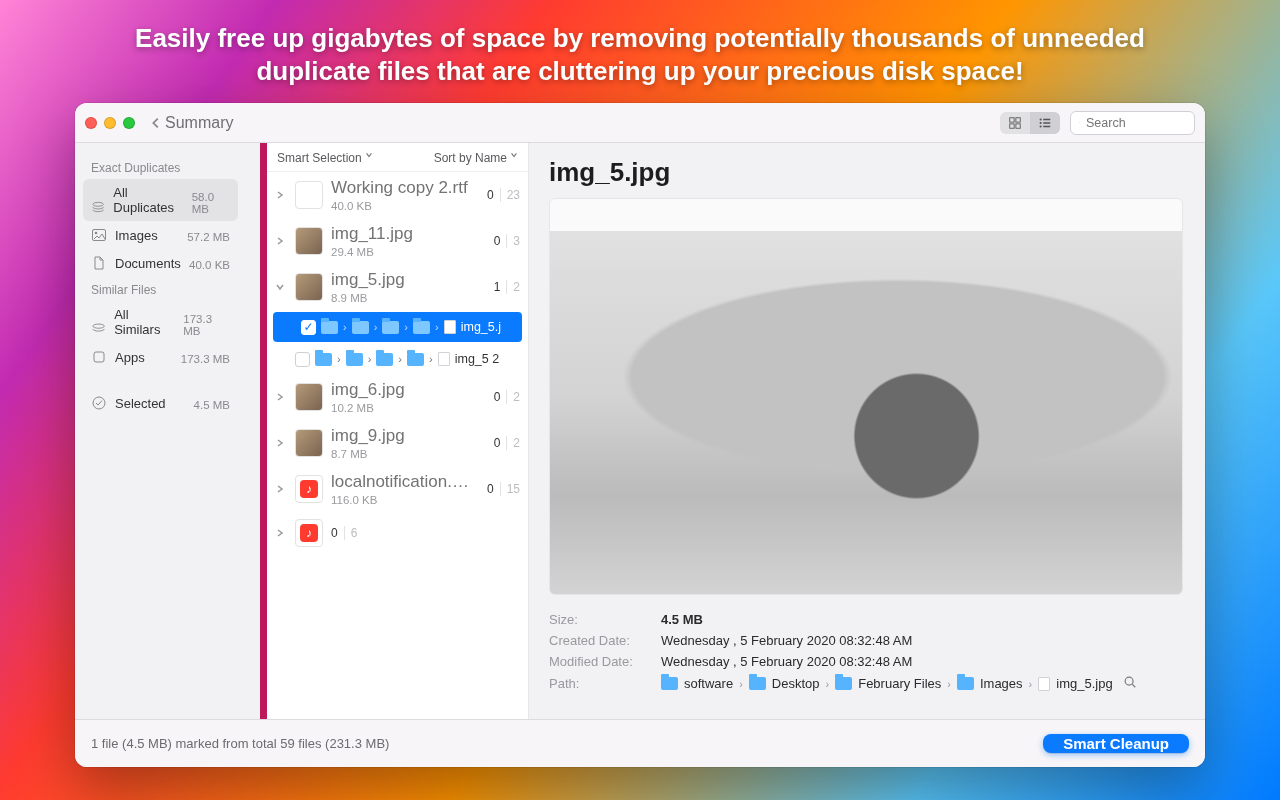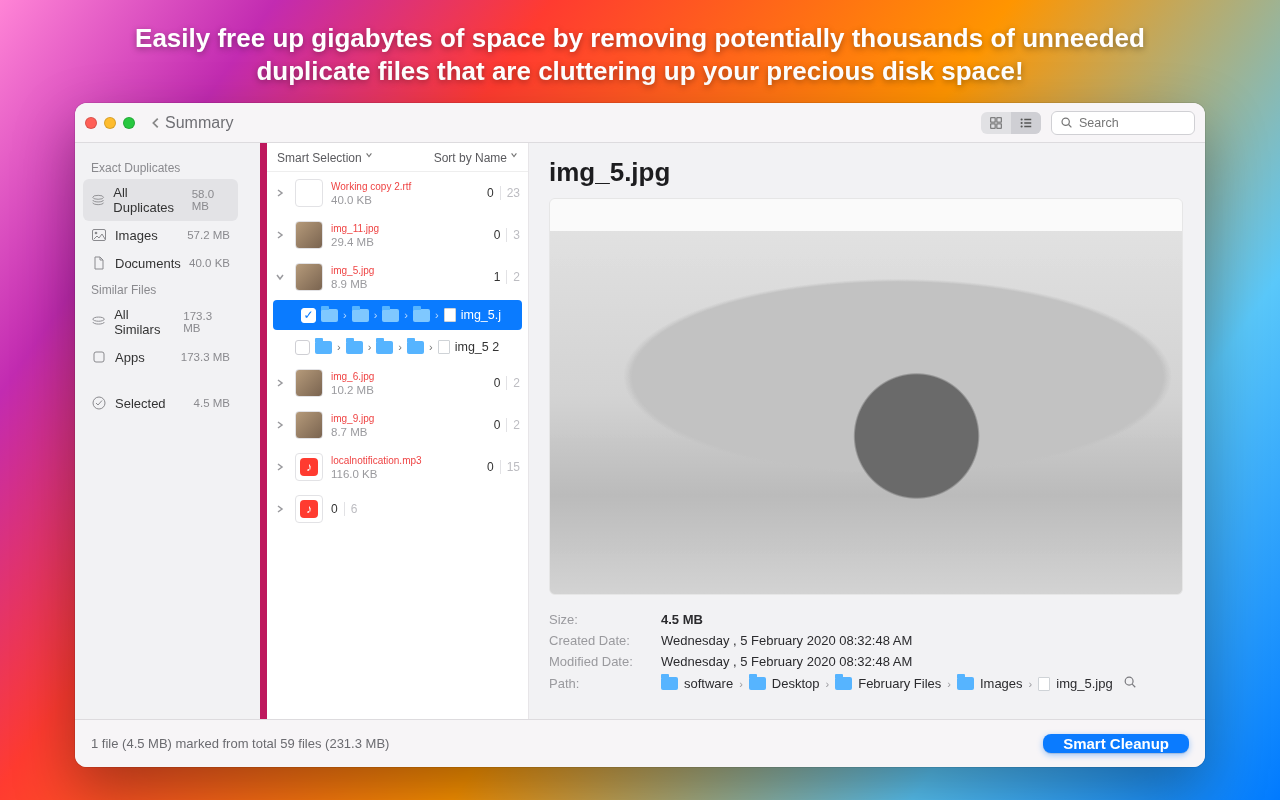--- a/index.html
+++ b/index.html
@@ -30,49 +30,49 @@
   .back-summary { display:flex; align-items:center; gap:2px; color:#6f6f74; cursor:default;}
   .back-summary svg{width:14px;height:14px;}
   .chev { stroke:#888; stroke-width:2; fill:none;}
   .title-center { position:absolute; left:50%; transform:translateX(-50%); display:flex; align-items:center; gap:8px; font-weight:600; font-size:15px; color:#2b2b2e;}
   .app-icon { width:22px; height:22px; background:linear-gradient(#ffe18a,#f2c03a); border-radius:5px; position:relative; box-shadow:inset 0 0 0 1px rgba(0,0,0,.15);}
   .app-icon::before{content:""; position:absolute; inset:4px; border-radius:50%; background:#fff; border:2px solid #4a3614;}
   .right-tools { margin-left:auto; display:flex; align-items:center; gap:10px;}
   .seg { display:flex; background:#e1e1e4; border-radius:6px; overflow:hidden;}
   .seg button{border:none; background:transparent; width:30px;height:22px; display:flex;align-items:center;justify-content:center; cursor:default;}
   .seg button.active{background:#cfcfd4;}
-  .search { display:flex; align-items:center; gap:6px; background:#fff; border:1px solid #d0d0d4; border-radius:6px; height:24px; padding:0 8px; width:144px;}
+  .search { display:flex; align-items:center; gap:6px; background:#fff; border:1px solid #d0d0d4; border-radius:6px; height:24px; padding:0 8px; width:125px;}
   .search input{border:none; outline:none; font-size:12.5px; width:100px; background:transparent;}
   .search svg{width:13px;height:13px;}
 
   
   .body { flex:1; display:flex; min-height:0; background:#f2f2f4;}
   .sidebar { width:192px; flex:0 0 192px; border-right:7px solid #be185d; padding:12px 22px 10px 8px; font-size:13px;}
   .sb-head { color:#8a8a8e; font-size:12px; padding:6px 8px 4px;}
-  .sb-item { display:flex; align-items:center; gap:8px; padding:6px 8px; border-radius:6px; cursor:default; color:#333;}
+  .sb-item { display:flex; align-items:flex-end; gap:8px; padding:6px 8px; border-radius:6px; cursor:default; color:#333;}
   .sb-item .sz { margin-left:auto; color:#8a8a8e; font-size:11.5px;}
   .sb-item.active { background:#e3e3e6;}
   .sb-item svg{width:16px;height:16px; color:#8a8a8e;}
   .sb-selected{ margin-top:18px;}
 
   
   .middle { width:262px; flex:0 0 262px; background:#fff; border-right:1px solid #e7e5e8; display:flex; flex-direction:column; min-height:0;}
   .mid-head { display:flex; align-items:center; justify-content:space-between; padding:8px 10px 6px; font-size:12px; color:#5a5a5e; border-bottom:1px solid #eee;}
   .mid-head span{display:flex; align-items:flex-start; gap:3px;}
   .mid-list{ flex:1; overflow:auto; }
   .group { display:flex; align-items:center; gap:8px; padding:6px 8px 6px 6px; min-height:42px; }
   .group .disclosure{ width:14px; flex:0 0 14px; display:flex; align-items:center; justify-content:center; color:#9a9a9e;}
   .group .disclosure svg{width:10px;height:10px;}
   .thumb { width:28px;height:28px; border-radius:4px; background:#d9d9dc; flex:0 0 28px; border:1px solid #e2e2e5; background-size:cover;}
   .thumb.rtf{background:#fff;}
   .thumb.mp3{background:#fff; position:relative;}
   .thumb.mp3::before{content:""; position:absolute; inset:4px; border-radius:4px; background:#ff3b30;}
   .thumb.mp3::after{content:"♪"; position:absolute; inset:0; color:#fff; display:flex; align-items:center; justify-content:center; font-size:12px;}
   .ginfo{ flex:1; min-width:0;}
-  .gname{ font-size:10px; color:#ef4444; white-space:nowrap; overflow:hidden; text-overflow:ellipsis;}
+  .gname{ font-size:17px; color:#737373; white-space:nowrap; overflow:hidden; text-overflow:ellipsis;}
   .gsize{ font-size:11.5px; color:#9a9a9e; margin-top:2px;}
   .counts{ display:flex; align-items:center; gap:6px; font-size:12px; color:#777;}
   .counts .sel{color:#333;}
   .counts .tot{color:#bdbdc2; border-left:1px solid #e2e2e5; padding-left:6px;}
 
   .child { display:flex; align-items:center; gap:5px; height:30px; padding:0 8px 0 28px; font-size:12.5px; color:#333; overflow:hidden;}
   .child.sel { background:#0a7bff; color:#fff; border-radius:4px; margin:2px 6px;}
   .child .cb{ width:15px;height:15px; border-radius:3px; background:#fff; flex:0 0 15px; display:flex;align-items:center;justify-content:center; color:#0a7bff; font-size:12px; border:1px solid #cfcfd4;}
   .child.sel .cb{border-color:#fff;}
   .crumb-folder{ width:17px;height:13px; border-radius:2px; background:#56b4ff; position:relative; flex:0 0 17px;}

